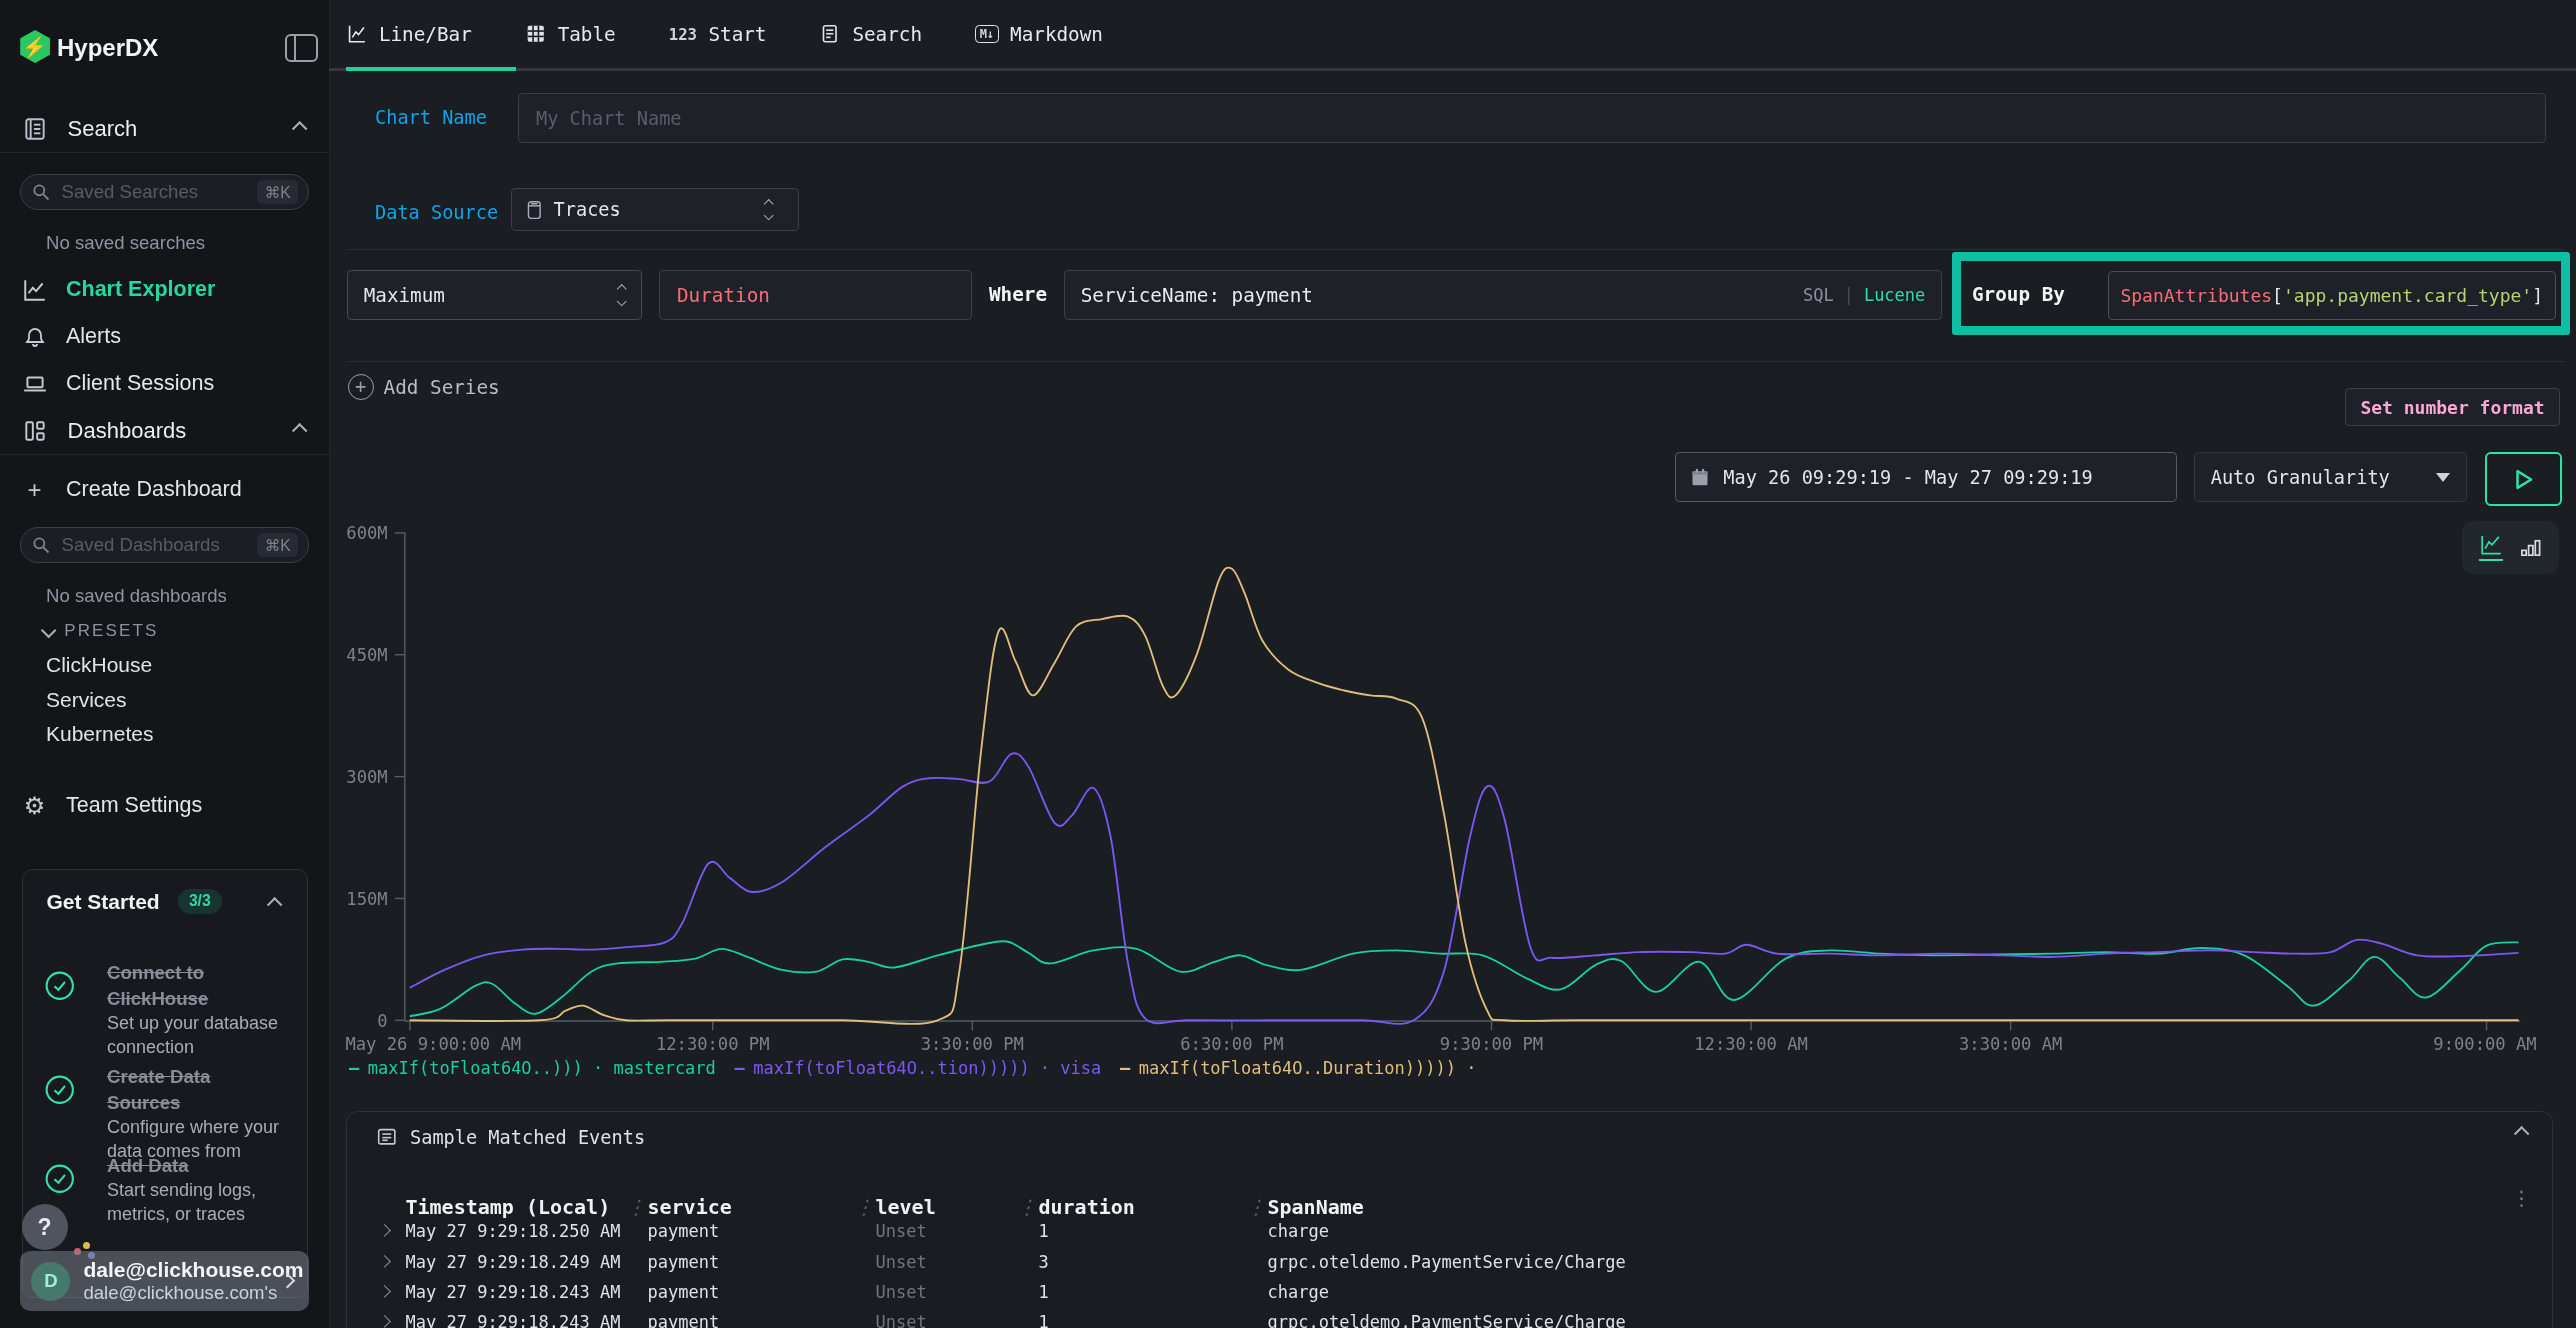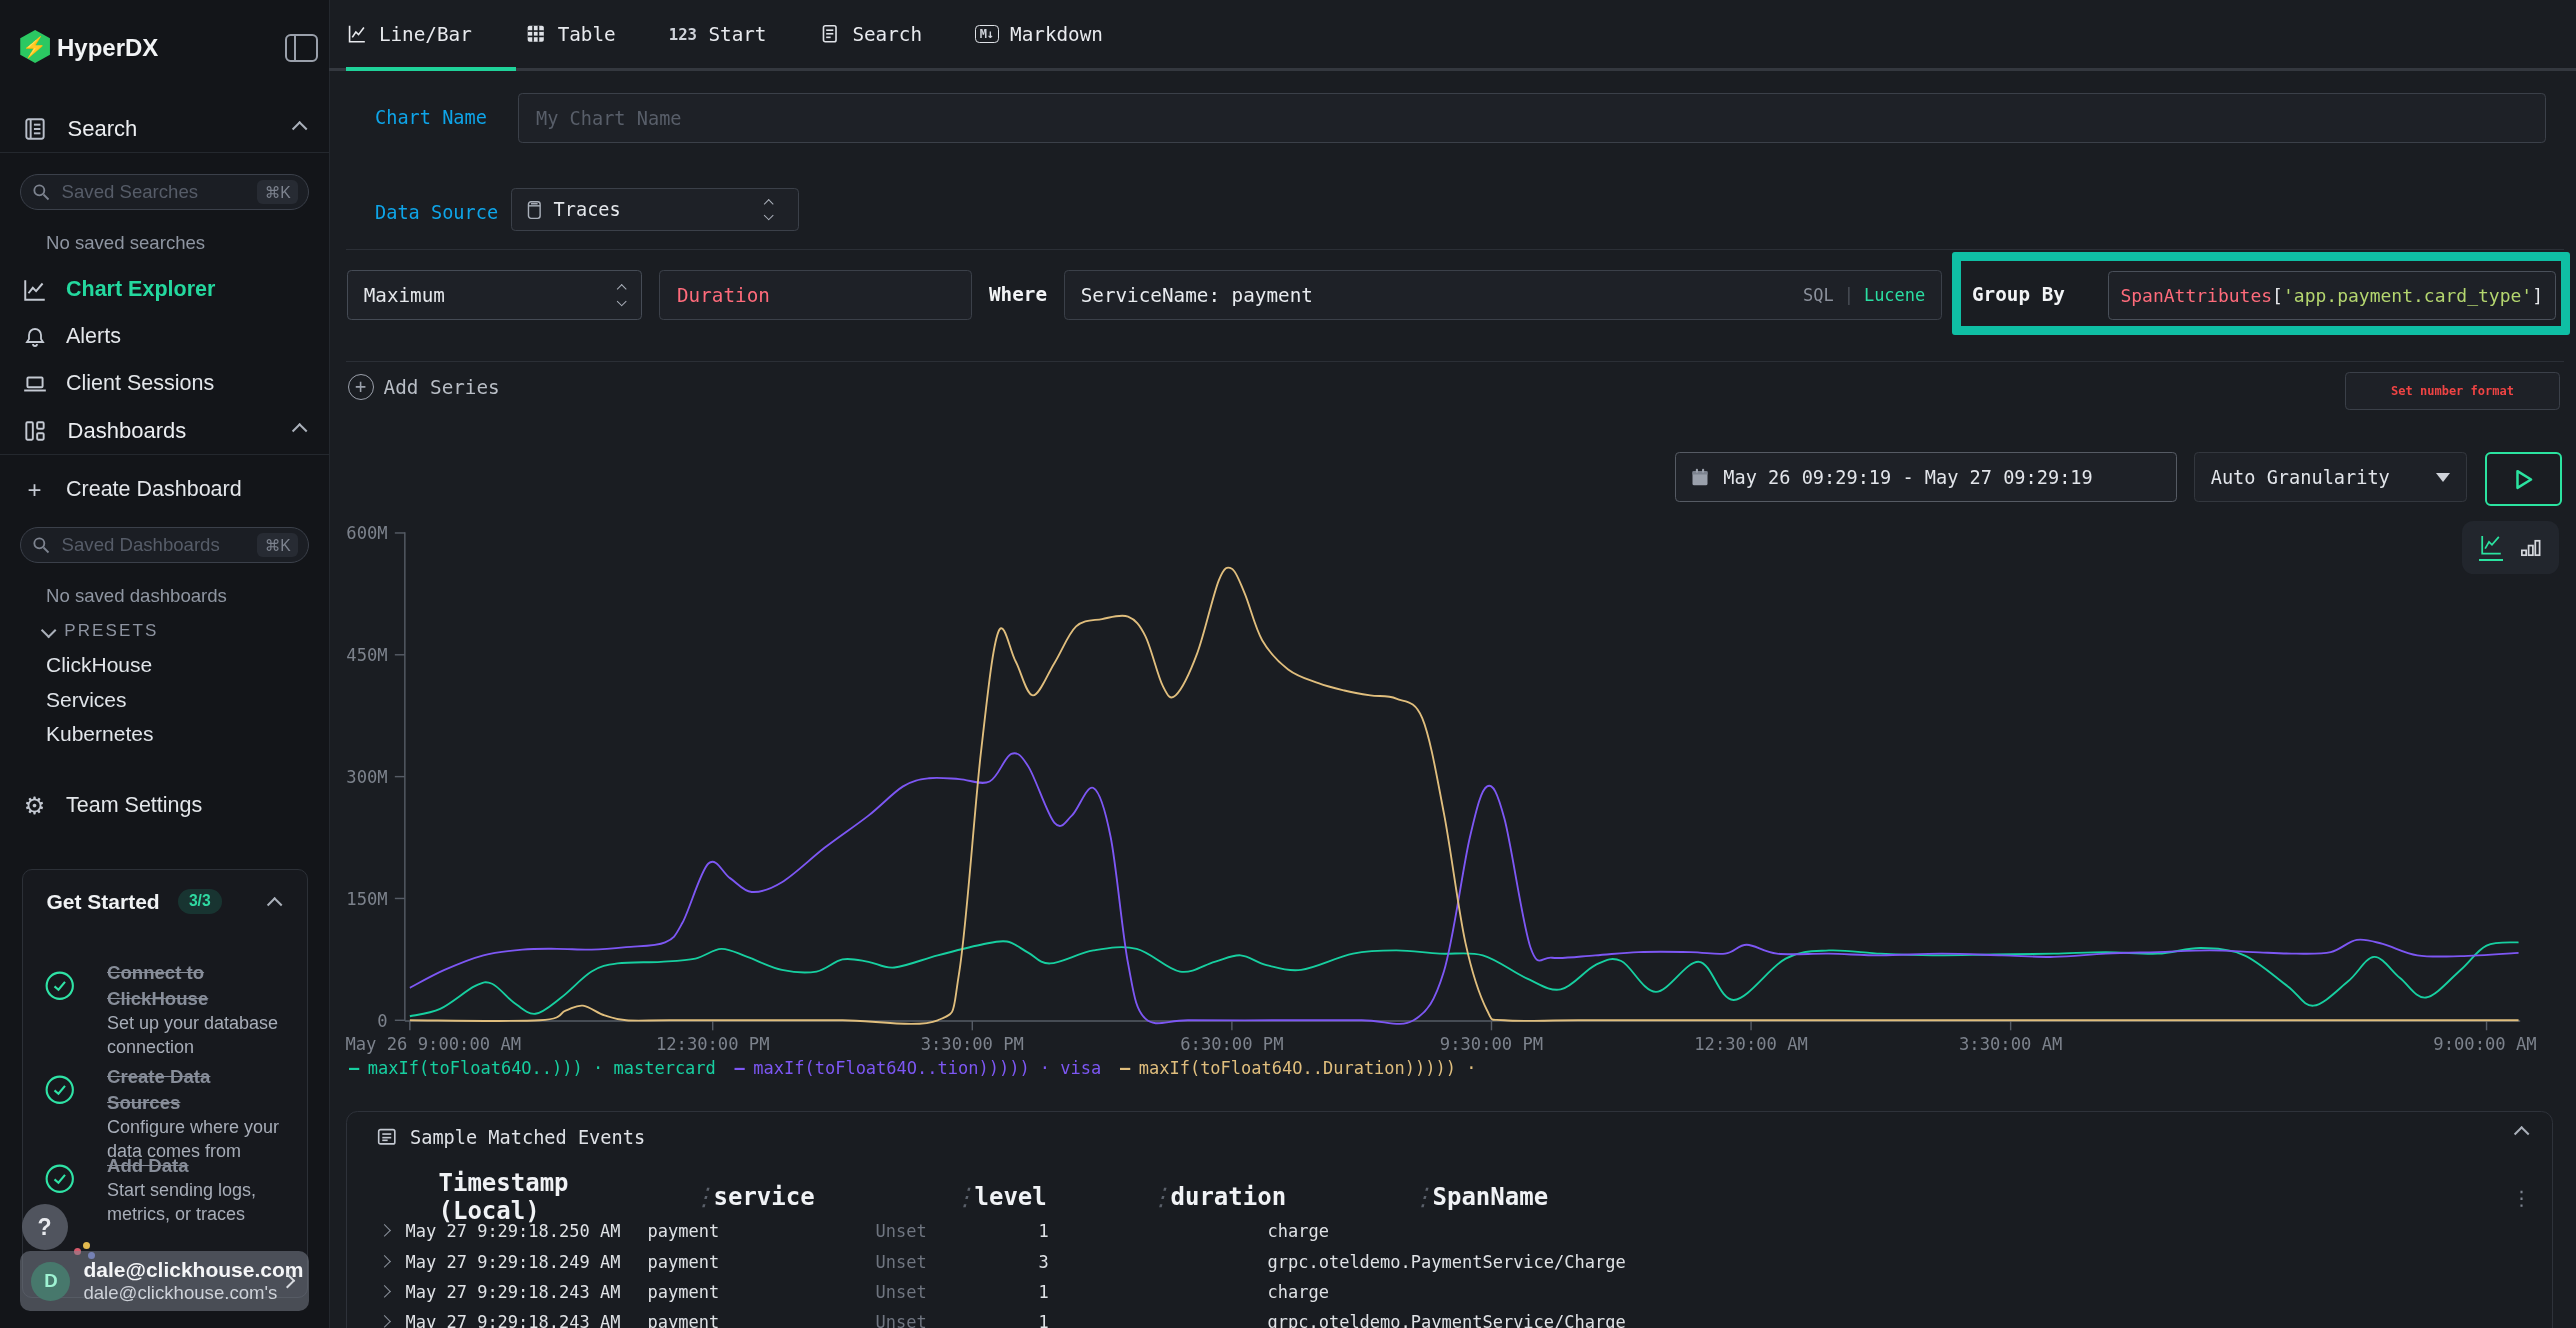--- a/index.html
+++ b/index.html
@@ -75,43 +75,43 @@
        display:flex;align-items:center;cursor:pointer;}
   .updown{display:flex;flex-direction:column;gap:5px;margin-left:auto;margin-right:13px;}
   .updown .chev{width:6.4px;height:6.4px;border-width:1.4px;}
   .divider{position:absolute;left:17px;width:2218px;height:1.4px;background:#2b2f36;}
   #gb-highlight{position:absolute;left:1623px;top:252px;width:618px;height:83px;
                 border:9.3px solid var(--annotation);border-radius:2.9px;box-sizing:border-box;z-index:2;}
   #sql-lucene{margin-left:auto;display:flex;gap:10px;font-size:17px;align-items:center;}
   #add-series{position:absolute;left:18.6px;top:374px;display:flex;align-items:center;gap:10px;color:#b9bec6;cursor:pointer;}
   #add-circle{width:24px;height:24px;border:1.4px solid #9aa0ab;border-radius:50%;display:flex;
               align-items:center;justify-content:center;font-size:18.6px;color:#9aa0ab;line-height:0;}
-  #btn-number-format{position:absolute;left:2016px;top:372px;width:213px;height:36px;border:1.4px solid #3b4049;
-                     border-radius:4.3px;background:#1e2127;color:#ef4444;font-size:12px;font-weight:bold;
+  #btn-number-format{position:absolute;left:2016px;top:388px;width:213px;height:36px;border:1.4px solid #3b4049;
+                     border-radius:4.3px;background:#1e2127;color:#f9a8d4;font-size:18px;font-weight:bold;
                      display:flex;align-items:center;justify-content:center;cursor:pointer;}
   #date-range{position:absolute;left:1346px;top:452px;width:502px;height:50px;border-color:#565b64;
               display:flex;align-items:center;padding:0 14.3px;font-size:18.6px;color:#e2e5ea;cursor:text;}
   #granularity{position:absolute;left:1865px;top:452px;width:273px;height:50px;border-color:#33373e;
                padding:0 15.7px;font-size:18.6px;color:#e2e5ea;}
   #caret-down{width:0;height:0;border-left:7.2px solid transparent;border-right:7.2px solid transparent;
               border-top:9.3px solid #cfd3da;margin-left:auto;}
   #play-btn{position:absolute;left:2156px;top:452px;width:73px;height:50px;border:2.1px solid var(--accent2);
             border-radius:5.7px;display:flex;align-items:center;justify-content:center;cursor:pointer;}
   #chart-toggle{position:absolute;left:2133px;top:521px;width:97px;height:53px;background:#22262d;
                 border-radius:11.4px;display:flex;align-items:center;justify-content:center;gap:15.7px;}
   #legend{position:absolute;left:20px;top:1058px;display:flex;gap:18.6px;font-size:17px;white-space:nowrap;}
   .leg-item{display:flex;gap:8.6px;align-items:center;}
   
   #events{position:absolute;left:16.5px;top:1111px;width:2207px;height:243px;background:#191c21;
           border:1.4px solid #2e323a;border-radius:11.4px 11.4px 0 0;box-sizing:border-box;}
   #ev-title-row{position:absolute;left:0;top:0;width:100%;height:50px;display:flex;align-items:center;padding:0 29px;box-sizing:border-box;}
   #ev-title{font-size:18.6px;color:#dfe2e7;margin-left:13px;}
   #ev-grid-head,.ev-row{position:absolute;left:33px;width:2140px;display:grid;
        grid-template-columns:26px 242px 228px 163px 229px 1fr;align-items:center;}
-  #ev-grid-head{top:57px;height:34px;font-weight:bold;font-size:24px;color:#f0f2f5;gap:33px;}
+  #ev-grid-head{top:78px;height:34px;font-weight:bold;font-size:20px;color:#f0f2f5;}
   .ev-col{position:relative;}
   .colsep{position:absolute;left:-21.5px;top:0;color:#5a606a;font-weight:normal;}
   .ev-row{height:29px;font-size:17px;color:#dfe2e6;}
   .ev-row .dim{color:#6f7580;}
   .row-chev{width:7.9px;height:7.9px;border-width:1.4px;border-color:#8a909b;}
   #ev-menu{position:absolute;right:20px;top:74px;color:#7d838f;font-size:20px;}
   #ev-collapse{position:absolute;right:24px;top:15.7px;}
   svg text{font-family:"DejaVu Sans Mono",monospace;}
 </style>
 </head>

